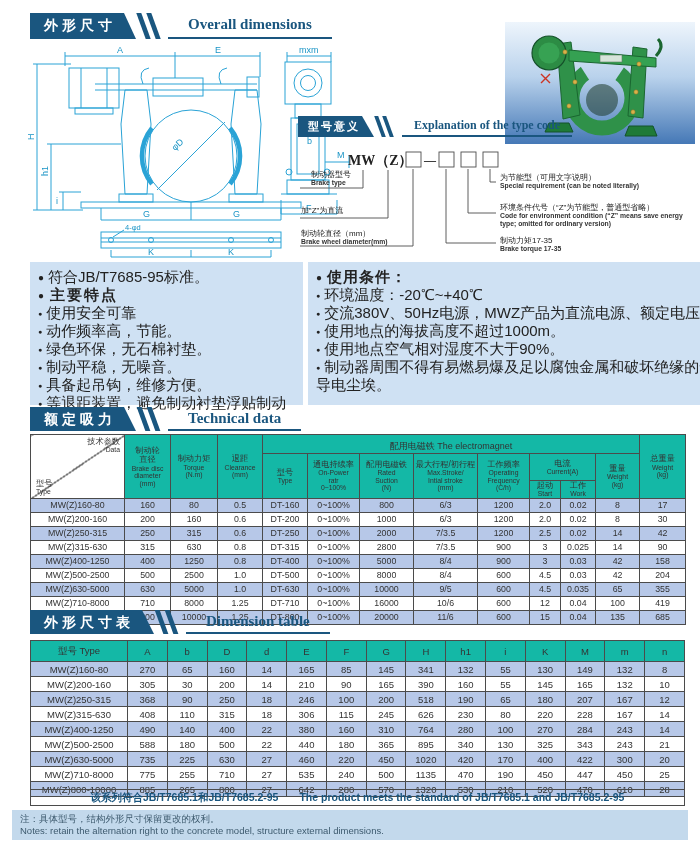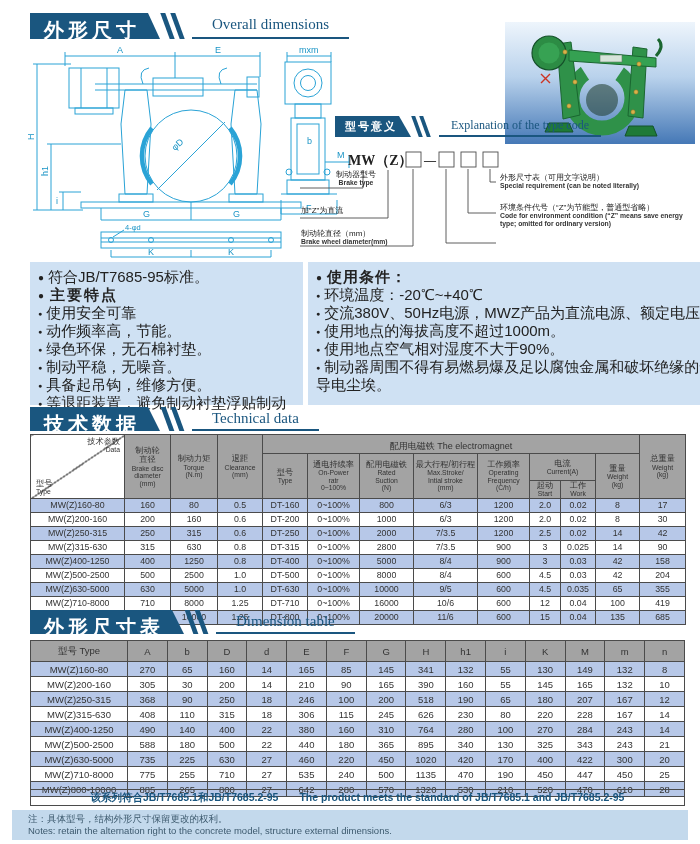--- a/index.html
+++ b/index.html
@@ -1,26 +1,26 @@
 <!DOCTYPE html>
 <html><head>
 <meta charset="utf-8">
 <style>
   html,body{margin:0;padding:0;background:#fff;}
   #page{position:relative;width:700px;height:844px;background:#ffffff;overflow:hidden;
         font-family:"Liberation Sans",sans-serif;color:#333;}
   
   .banner{position:absolute;display:flex;align-items:stretch;height:26px;}
-  .banner .box{background:#1a567f;color:#fff;font-weight:bold;font-size:20px;letter-spacing:4px;
+  .banner .box{background:#1a567f;color:#fff;font-weight:bold;font-size:14px;letter-spacing:4px;
                padding:4px 20px 0 14px;clip-path:polygon(0 0,calc(100% - 12px) 0,100% 100%,0 100%);}
   .banner .slash{width:5px;background:#1a567f;transform:skewX(20deg);margin-left:5px;}
   .banner .ttl-en{margin-left:12px;border-bottom:2px solid #1a567f;padding:3px 20px 1px;
-                  font-family:"Liberation Serif",serif;font-weight:normal;font-size:15px;color:#1a567f;white-space:nowrap;text-align:center;}
+                  font-family:"Liberation Serif",serif;font-weight:bold;font-size:15px;color:#1a567f;white-space:nowrap;text-align:center;}
   .banner.small{height:21px;}
-  .banner.small .box{font-size:11px;letter-spacing:2px;padding:3px 14px 8px 10px;margin-left:37px;}
+  .banner.small .box{font-size:11px;letter-spacing:2px;padding:3px 14px 8px 10px;}
   .banner.small .slash{width:4px;margin-left:4px;}
   .banner.small .ttl-en{font-size:12px;border-bottom-width:2px;padding:2px 12px 1px;}
   
   .draw{position:absolute;left:25px;top:44px;}
   .draw line,.draw path,.draw rect,.draw circle,.draw polyline{stroke:#2aa3d6;fill:none;stroke-width:1;}
   .draw text{fill:#1b95c6;font-size:9px;font-family:"Liberation Sans",sans-serif;stroke:none;}
   .draw .thick{stroke-width:4.5;}
   
   .photo{position:absolute;left:505px;top:22px;}
   
@@ -38,40 +38,40 @@
   .feat li::before{content:"●";font-size:7px;margin-right:4px;vertical-align:2px;}
   .feat li.big::before{font-size:10px;vertical-align:1px;}
   .feat li.bold{font-weight:bold;letter-spacing:2px;}
   .feat li.title{font-weight:bold;letter-spacing:1px;}
   
   table{border-collapse:collapse;table-layout:fixed;background:#fff;}
   .tech,.dim{position:absolute;left:30px;width:655px;}
   .tech{top:434px;}
   .dim{top:640px;}
   th,td{border:1px solid #4b4b4b;text-align:center;vertical-align:middle;padding:0;overflow:hidden;}
-  thead th{font-weight:normal;background:#a3a3a3;}
+  thead th{font-weight:normal;background:#14b8a6;}
   .zh{display:block;font-size:8.2px;white-space:pre-line;line-height:1.15;}
   .en{display:block;font-size:6.8px;white-space:pre-line;line-height:1.1;color:#333;}
   .tech tbody td{height:13px;font-size:8.8px;}
   .dim  tbody td{height:14px;font-size:9.5px;}
   .dim  thead th{height:20px;font-size:9.5px;margin-left:24px;}
   tbody tr:nth-child(odd) td{background:#b7c8e8;}
   .tech thead tr:nth-child(1) th{height:14px;}
   .tech thead tr:nth-child(2) th{height:26px;}
   .tech thead tr:nth-child(3) th{height:13px;}
   th.corner{position:relative;background:
      linear-gradient(to bottom right,transparent calc(50% - 0.6px),#4b4b4b calc(50% - 0.6px),#4b4b4b calc(50% + 0.6px),transparent calc(50% + 0.6px));}
   th.corner .tr{position:absolute;top:2px;right:4px;text-align:right;}
   th.corner .bl{position:absolute;bottom:2px;left:5px;text-align:left;}
   th.group .zh,th.group .en{display:inline;font-size:9px;}
   
   .std{position:absolute;left:30px;top:789px;width:655px;height:17px;border:1px solid #4b4b4b;
        box-sizing:border-box;display:flex;align-items:center;justify-content:center;
        font-size:10.5px;font-weight:bold;color:#1a567f;}
-  .notes{position:absolute;left:12px;top:810px;width:676px;background:#c3d9ec;padding:3px 16px;
+  .notes{position:absolute;left:12px;top:810px;width:676px;background:#c3d9ec;padding:3px 8px;
          box-sizing:border-box;font-size:9.5px;line-height:12px;color:#3d5a6e;}
 </style>
 </head>
 <body>
 
 <div id="page">
 
   <div class="banner" style="left:30px;top:13px;">
     <div class="box">外形尺寸</div>
     <div class="slash"></div>
@@ -219,38 +219,42 @@
       <rect x="141" y="42" width="15" height="15"></rect>
       <rect x="163" y="42" width="15" height="15"></rect>
       <rect x="185" y="42" width="15" height="15"></rect>
       <polyline points="2,78 65,78 65,60"></polyline>
       <polyline points="2,108 90,108 90,60"></polyline>
       <polyline points="2,136 115,136 115,59"></polyline>
       <polyline points="192,59 192,72 198,72"></polyline>
       <polyline points="170,59 170,103 198,103"></polyline>
       <polyline points="148,59 148,133 198,133"></polyline>
     </svg>
-    <div class="tclab" style="left:3px;top:60px;width:110px;text-align:center;">
+    <div class="tclab" style="left:13px;top:60px;width:110px;">
       <span class="zh">制动器型号</span>
       <span class="en">Brake type</span>
     </div>
     <div class="tclab" style="left:3px;top:96px;width:120px;">
       <span class="zh">加“Z”为直流</span>
     </div>
     <div class="tclab" style="left:3px;top:119px;width:135px;">
       <span class="zh">制动轮直径（mm）</span>
       <span class="en">Brake wheel diameter(mm)</span>
     </div>
     <div class="tclab" style="left:202px;top:63px;width:196px;">
-      <span class="zh">外形尺寸表（可用文字说明）</span>
+      <span class="zh">为节能型（可用文字说明）</span>
       <span class="en">Special requirement (can be noted literally)</span>
     </div>
     <div class="tclab" style="left:202px;top:93px;width:196px;">
       <span class="zh">环境条件代号（“Z”为节能型，普通型省略）</span>
       <span class="en">Code for environment condition (“Z” means save energy type; omitted for ordinary version)</span>
+    </div>
+    <div class="tclab" style="left:202px;top:126px;width:190px;">
+      <span class="zh">制动力矩17-35</span>
+      <span class="en">Brake torque 17-35</span>
     </div>
   </div>
 
   <div class="feat" style="left:30px;width:273px;">
     <ul>
       <li class="big">符合JB/T7685-95标准。</li>
       <li class="big bold">主要特点</li>
       <li>使用安全可靠</li>
       <li>动作频率高，节能。</li>
       <li>绿色环保，无石棉衬垫。</li>
@@ -264,21 +268,21 @@
       <li class="big title">使用条件：</li>
       <li>环境温度：-20℃~+40℃</li>
       <li>交流380V、50Hz电源，MWZ产品为直流电源、额定电压220V。</li>
       <li>使用地点的海拔高度不超过1000m。</li>
       <li>使用地点空气相对湿度不大于90%。</li>
       <li>制动器周围不得有易燃易爆及足以腐蚀金属和破坏绝缘的气体和导电尘埃。</li>
     </ul>
   </div>
 
   <div class="banner" style="left:30px;top:407px;height:24px;">
-    <div class="box">技术数据</div>
+    <div class="box">额定吸力</div>
     <div class="slash"></div>
     <div class="slash"></div>
     <div class="ttl-en">Technical data</div>
   </div>
 
   <table class="tech">
     <colgroup>
       <col style="width:94px">
         <col style="width:46px">
         <col style="width:47px">

